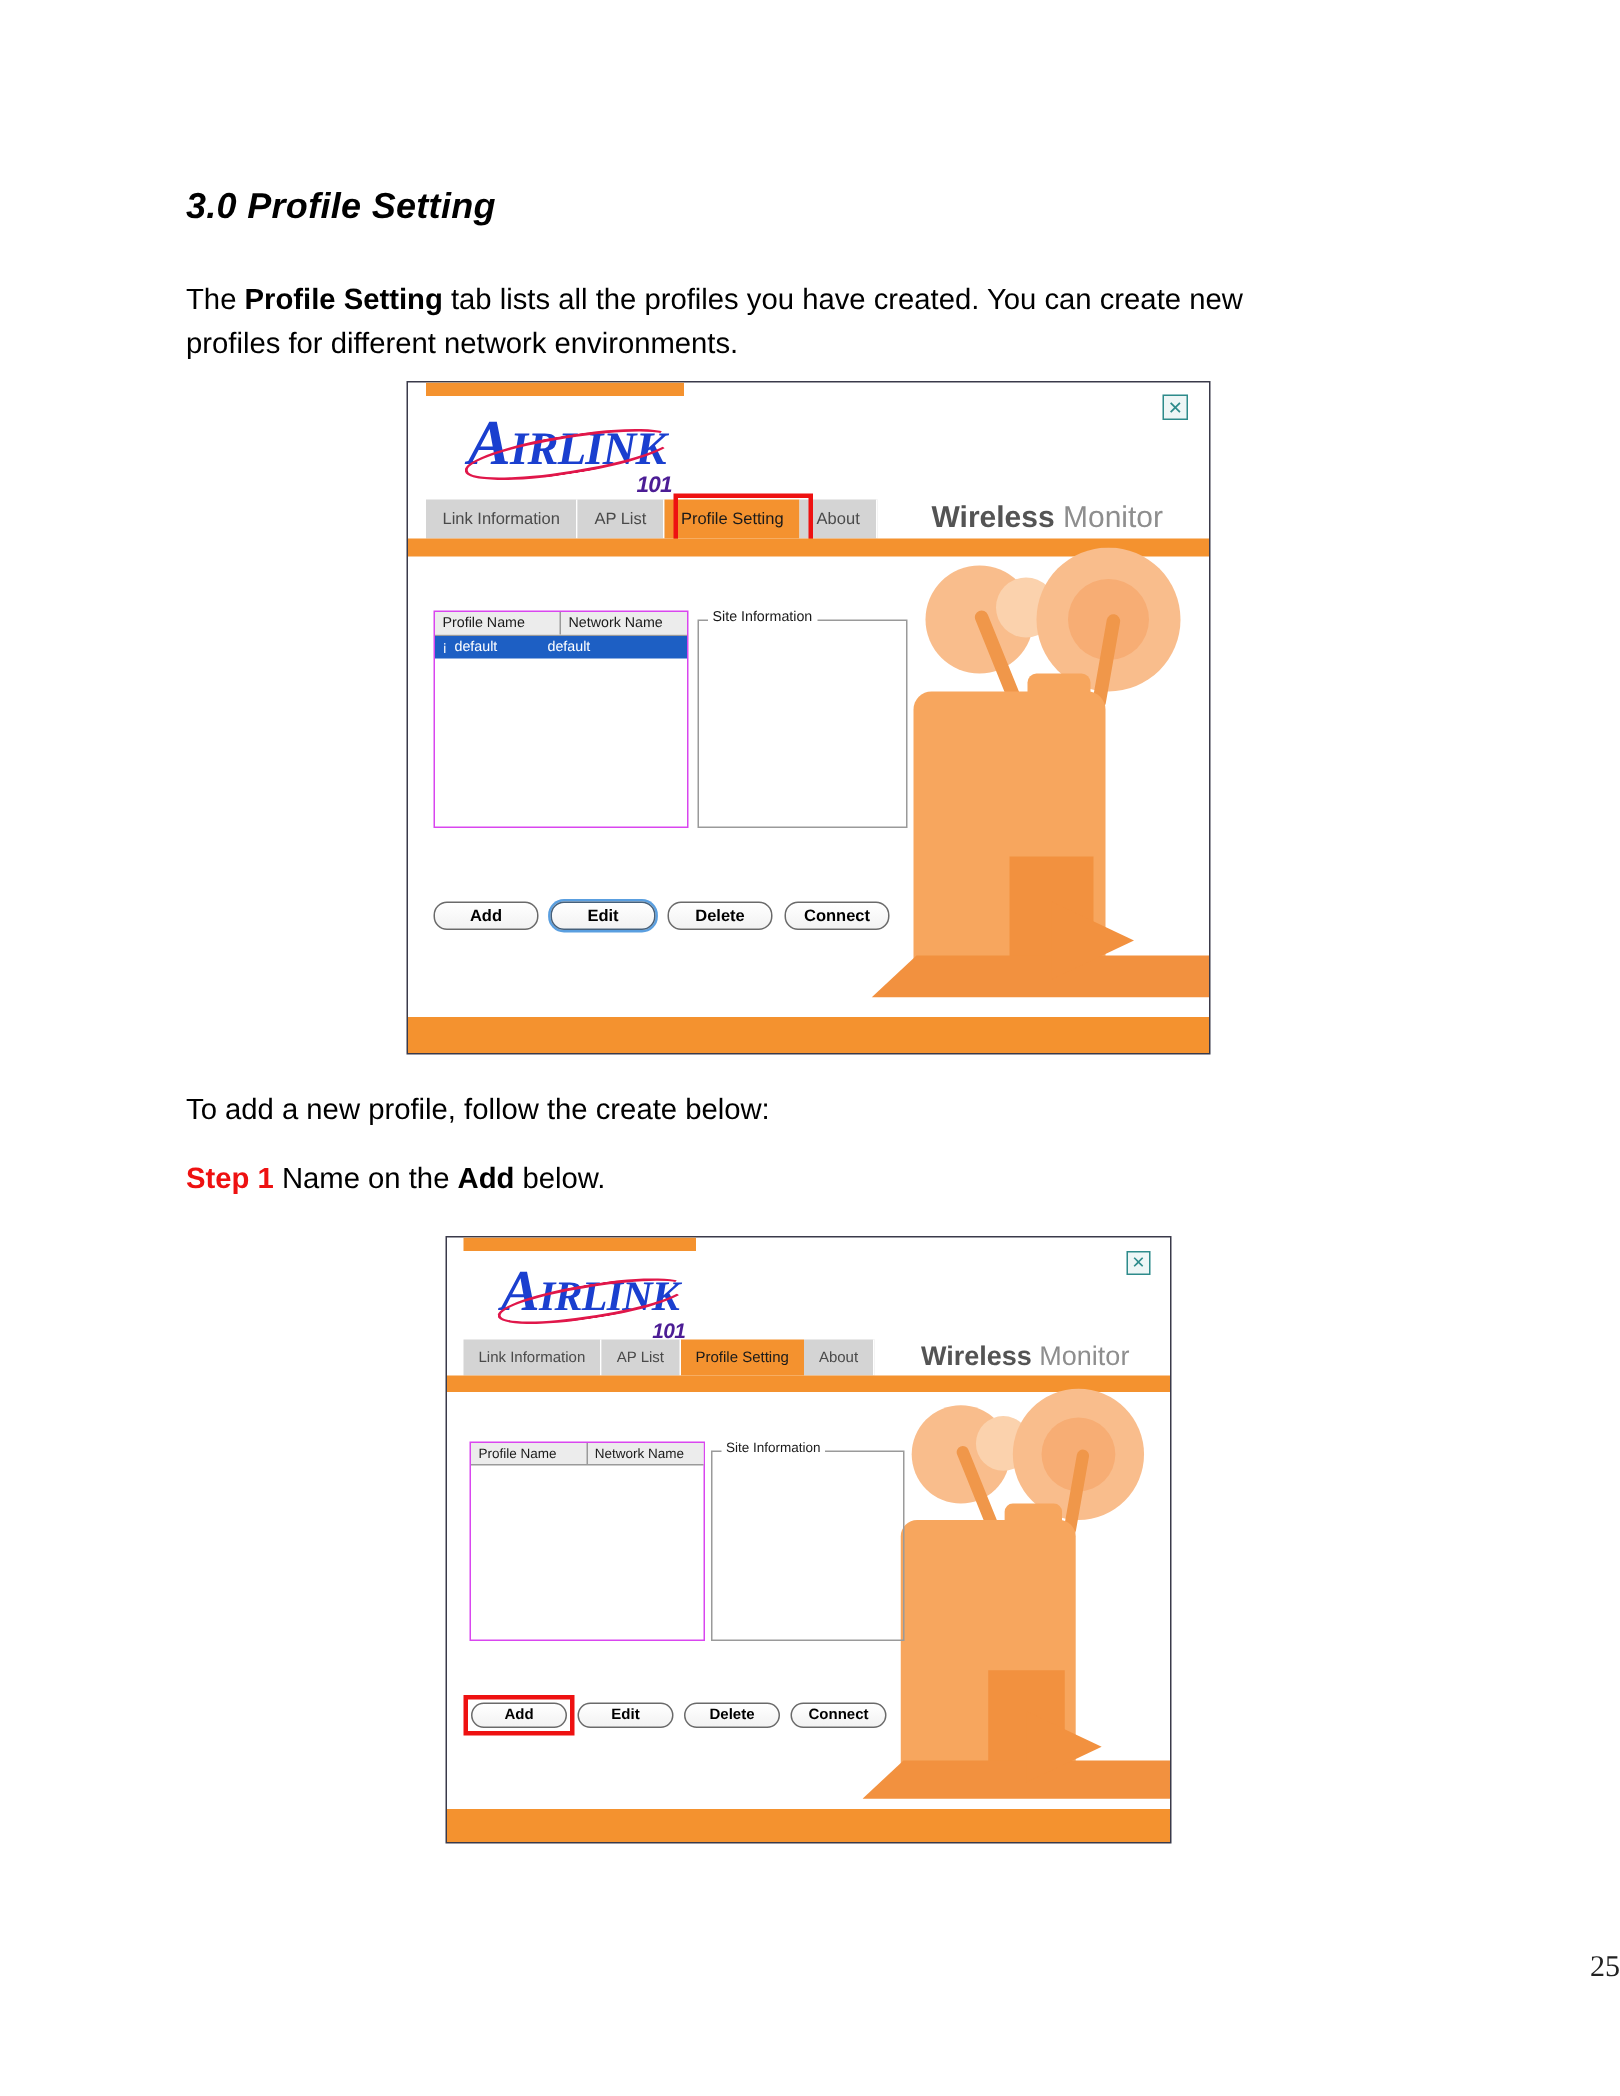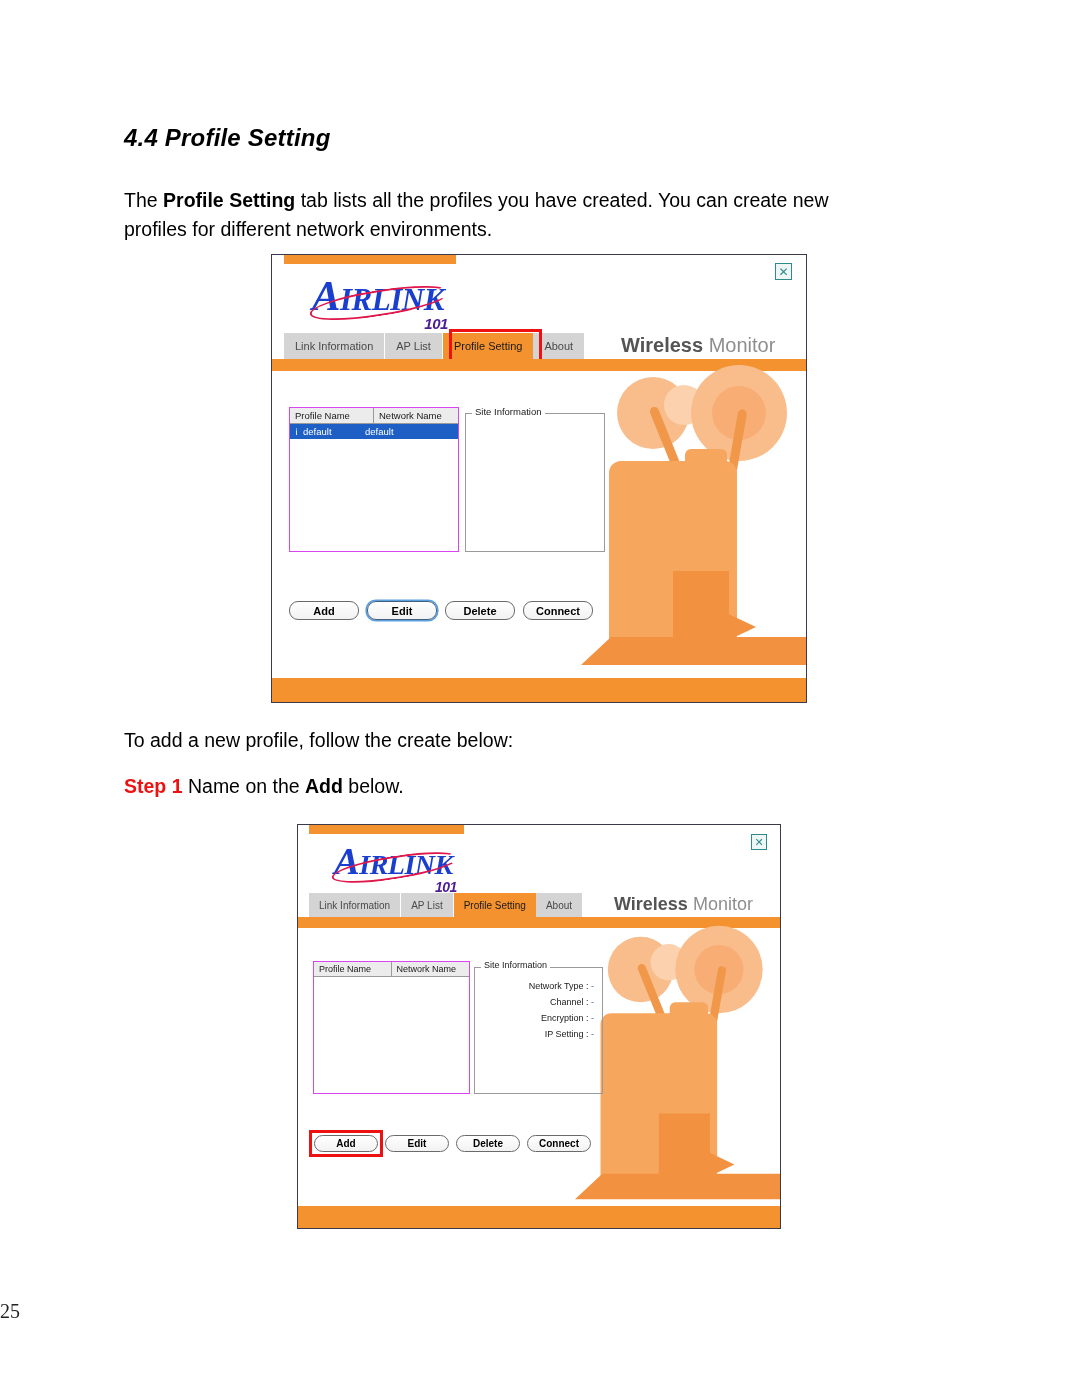--- a/index.html
+++ b/index.html
@@ -47,21 +47,21 @@
     font-weight: bold;
     text-align: center;
   }
   .b { font-weight: bold; }
 
   .page-number {
     position: absolute;
     left: 0;
     top: 1300px;
     width: 1080px;
-    text-align: left;
+    text-align: right;
     font-family: "Liberation Serif", serif;
     font-size: 20px;
     color: #222;
   }
 
   
   .app-window {
     position: absolute;
     background: #ffffff;
     border: 1.5px solid #3a3a4a;
@@ -351,21 +351,21 @@
     position: absolute;
     border: 3px solid #ee1111;
     box-sizing: border-box;
     pointer-events: none;
   }
   #window-two .btn-highlight { left: 11px; top: 305px; width: 74px; height: 27px; }
 </style>
 </head>
 <body>
 
-<div class="doc-heading">4.4 Profile Setting</div>
+<div class="doc-heading">3.0 Profile Setting</div>
 
 <div class="doc-para" id="intro-para">
   <span>The </span><span class="b">Profile Setting</span><span> tab lists all the profiles you have created. You can create new profiles for different network environments.</span>
 </div>
 
 <div class="app-window" id="window-one">
   <div class="win-topbar"></div>
   <div class="close-button">✕</div>
 
   <div class="logo-wrap">
@@ -469,26 +469,20 @@
 
   <div class="profile-list">
     <div class="list-head">
       <div class="col">Profile Name</div>
       <div class="col">Network Name</div>
     </div>
   </div>
 
   <div class="site-info">
     <div class="site-info-legend">Site Information</div>
-    <div class="info-rows">
-      <div class="info-row"><span class="lbl">Network Type : </span><span class="val">-</span></div>
-      <div class="info-row"><span class="lbl">Channel : </span><span class="val">-</span></div>
-      <div class="info-row"><span class="lbl">Encryption : </span><span class="val">-</span></div>
-      <div class="info-row"><span class="lbl">IP Setting : </span><span class="val">-</span></div>
-    </div>
   </div>
 
   <div class="btn-row">
     <div class="app-btn">Add</div>
     <div class="app-btn">Edit</div>
     <div class="app-btn">Delete</div>
     <div class="app-btn">Connect</div>
   </div>
   <div class="btn-highlight"></div>
 

